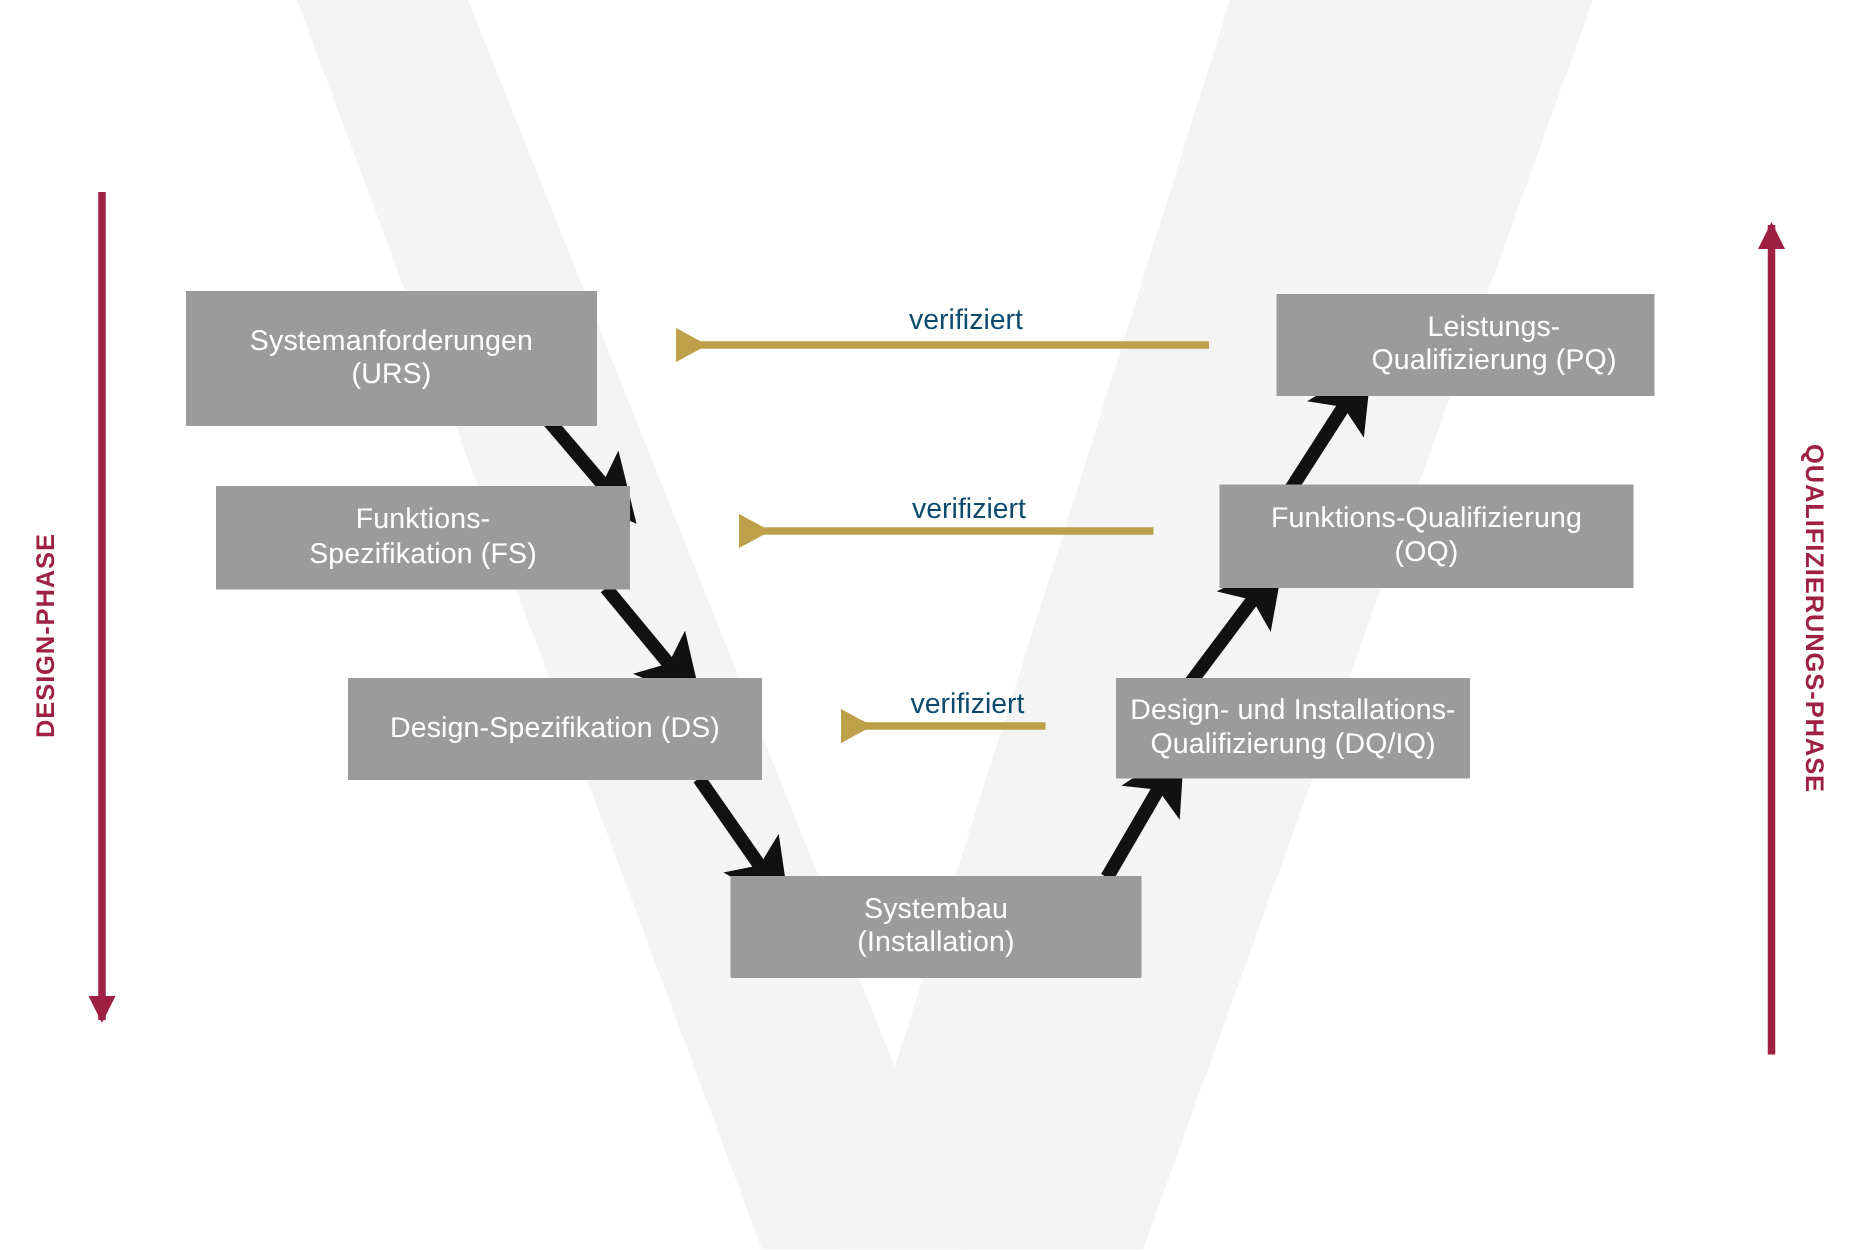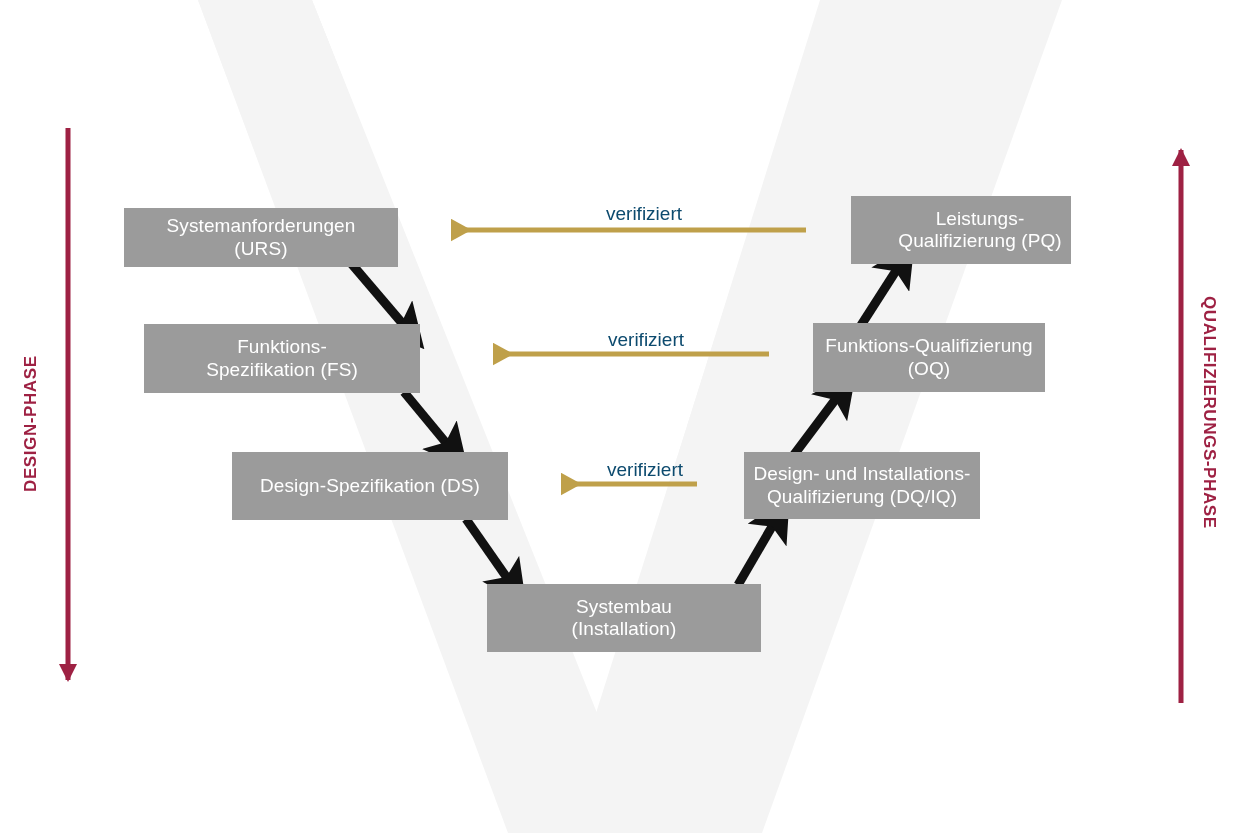--- a/index.html
+++ b/index.html
@@ -131,35 +131,35 @@
       <line x1="738" y1="585" x2="777" y2="518" stroke="#111111" stroke-width="9" marker-end="url(#blk-head)"></line>
     </g>
     <g>
       <line x1="793" y1="456" x2="841" y2="392" stroke="#111111" stroke-width="9" marker-end="url(#blk-head)"></line>
     </g>
     <g>
       <line x1="858" y1="330" x2="901" y2="263" stroke="#111111" stroke-width="9" marker-end="url(#blk-head)"></line>
     </g>
   </svg>
 
-  <div class="node-box" style="left:124px; top:208px; width:274px; height:59px;">Systemanforderungen
+  <div class="node-box" style="left:124px; top:194px; width:274px; height:90px;">Systemanforderungen
 (URS)</div>
 
   <div class="node-box" style="left:144px; top:324px; width:276px; height:69px;">Funktions-
 Spezifikation (FS)</div>
 
   <div class="node-box" style="left:232px; top:452px; width:276px; height:68px;">Design-Spezifikation (DS)</div>
 
   <div class="node-box" style="left:487px; top:584px; width:274px; height:68px;">Systembau
 (Installation)</div>
 
-  <div class="node-box" style="left:851px; top:196px; width:220px; height:68px;padding-left:44px;">Leistungs-
+  <div class="node-box" style="left:851px; top:196px; width:252px; height:68px;padding-left:44px;">Leistungs-
 Qualifizierung (PQ)</div>
 
-  <div class="node-box" style="left:813px; top:323px; width:232px; height:69px;">Funktions-Qualifizierung
+  <div class="node-box" style="left:813px; top:323px; width:276px; height:69px;">Funktions-Qualifizierung
 (OQ)</div>
 
   <div class="node-box" style="left:744px; top:452px; width:236px; height:67px;">Design- und Installations-
 Qualifizierung (DQ/IQ)</div>
 
   <div class="verif-label" style="left:578px; top:204px;">verifiziert</div>
 
   <div class="verif-label" style="left:580px; top:330px;">verifiziert</div>
 
   <div class="verif-label" style="left:579px; top:460px;">verifiziert</div>

